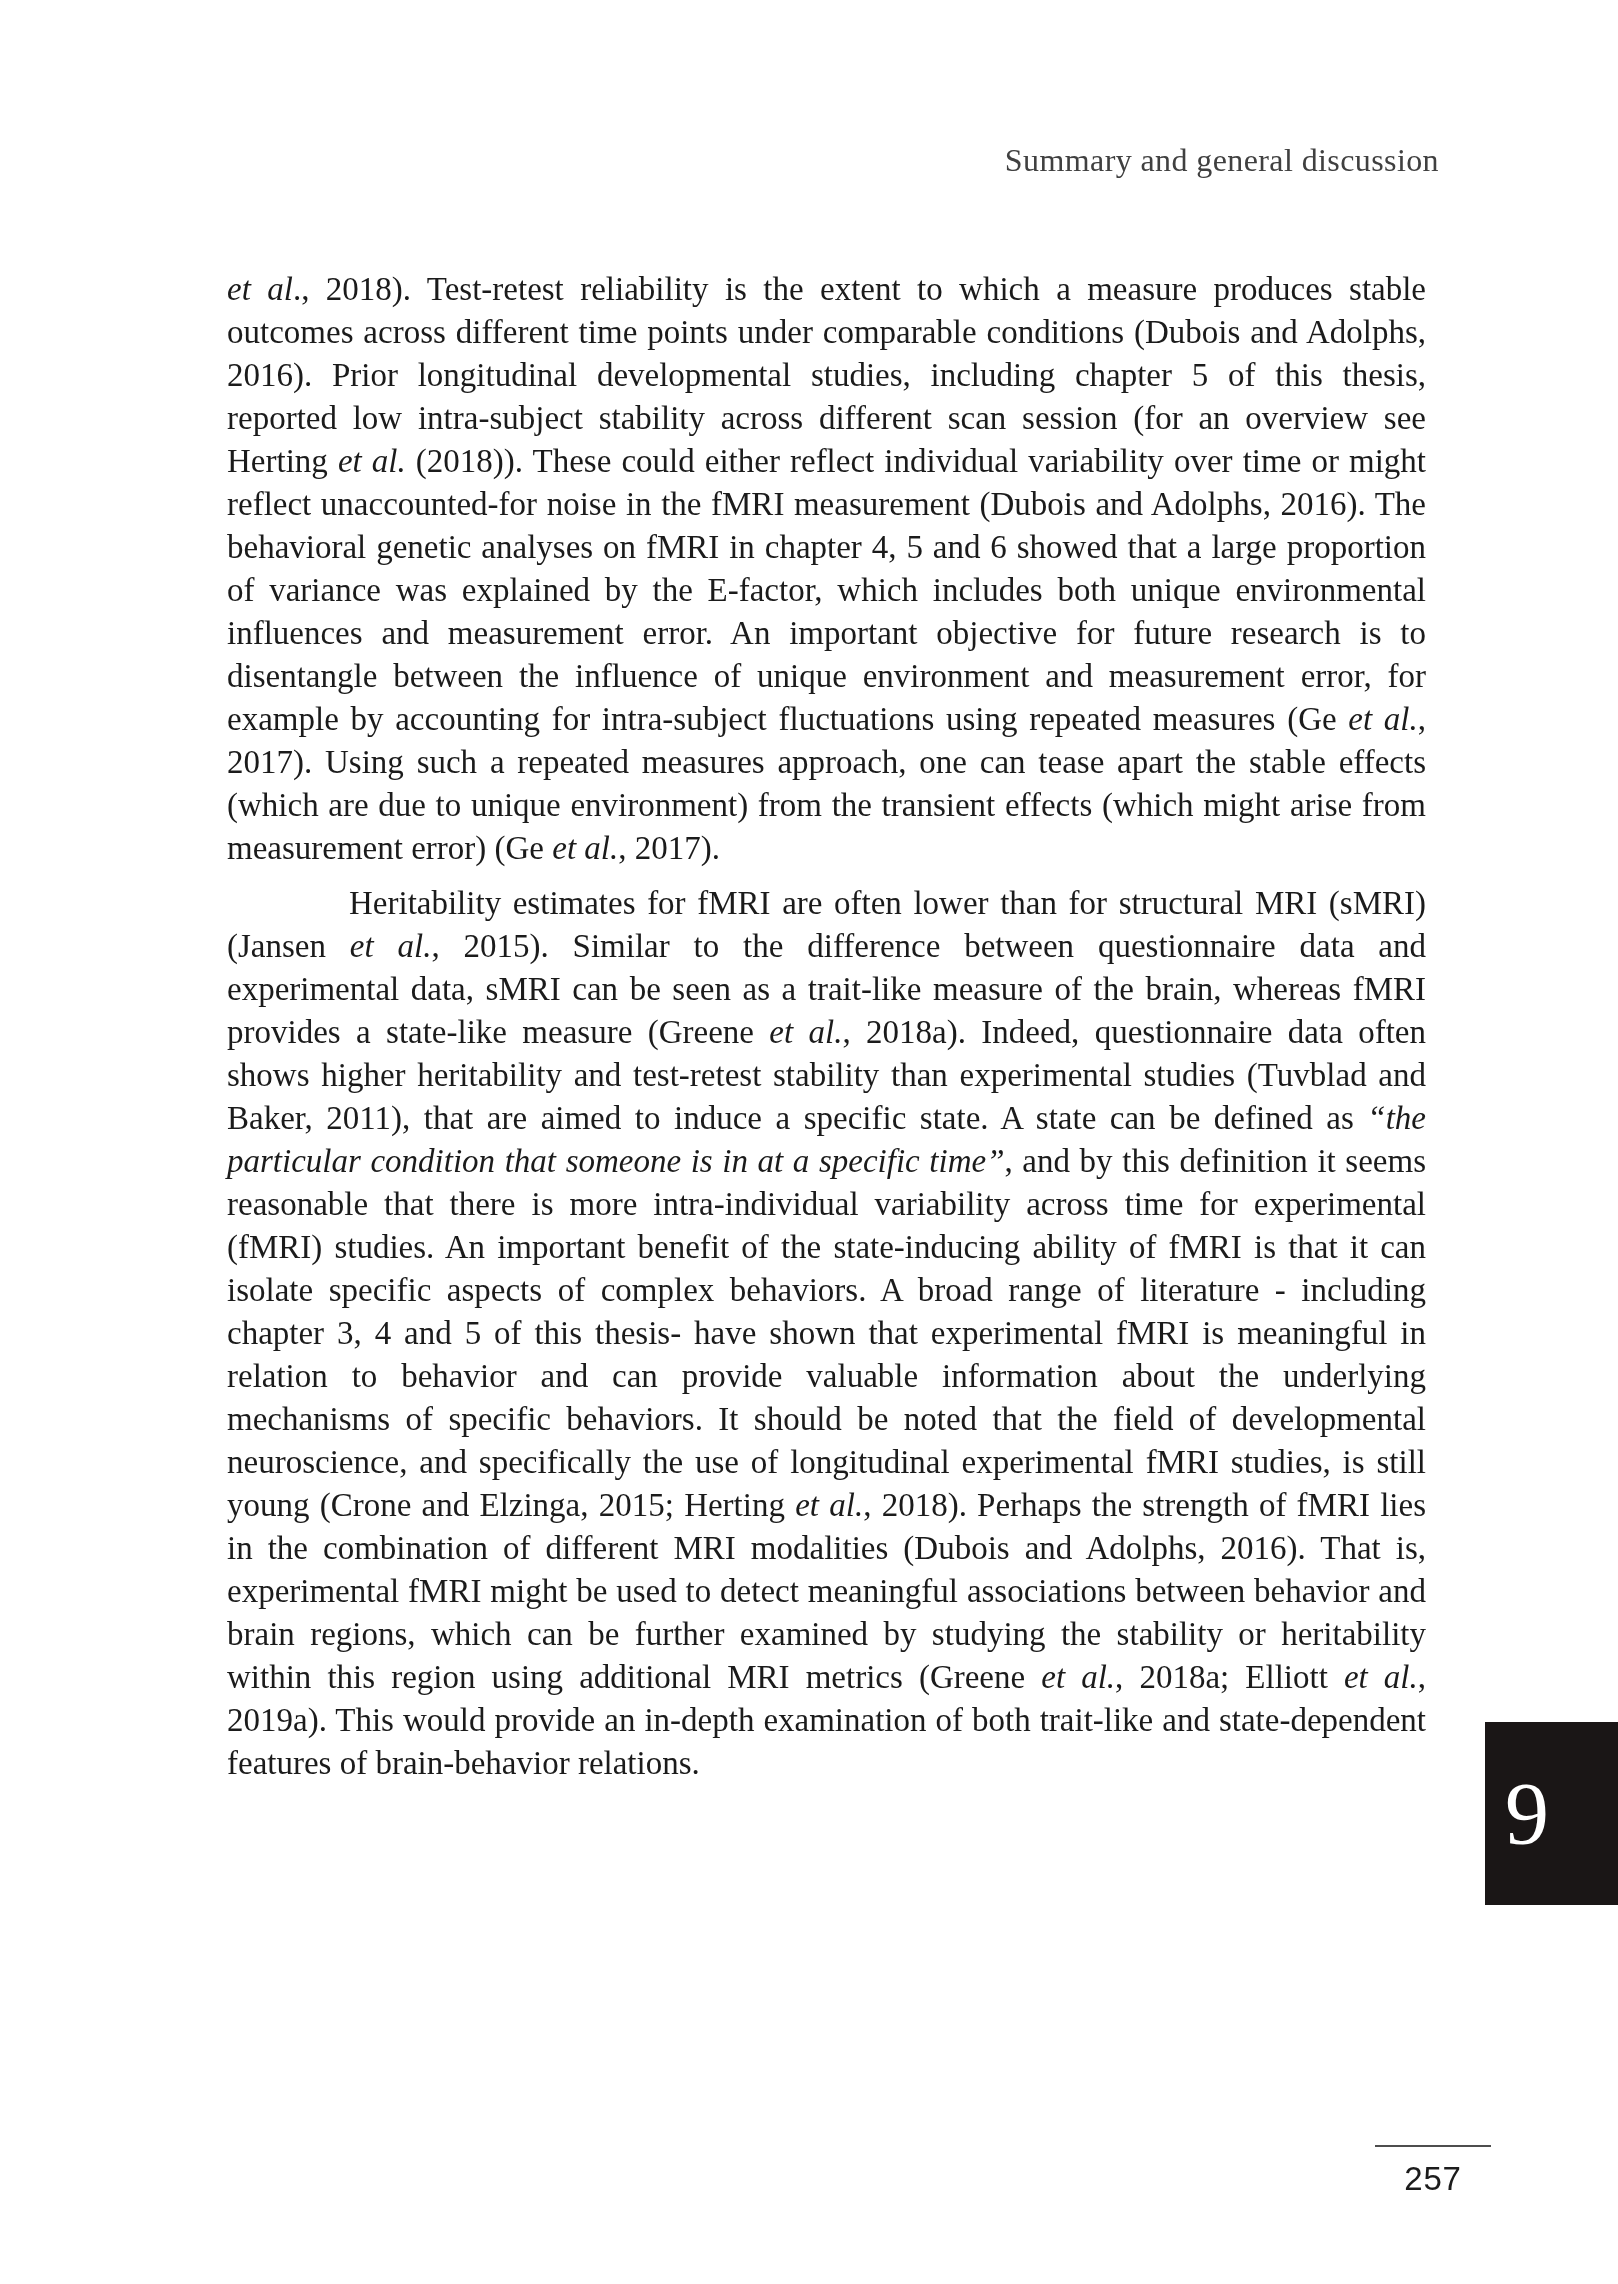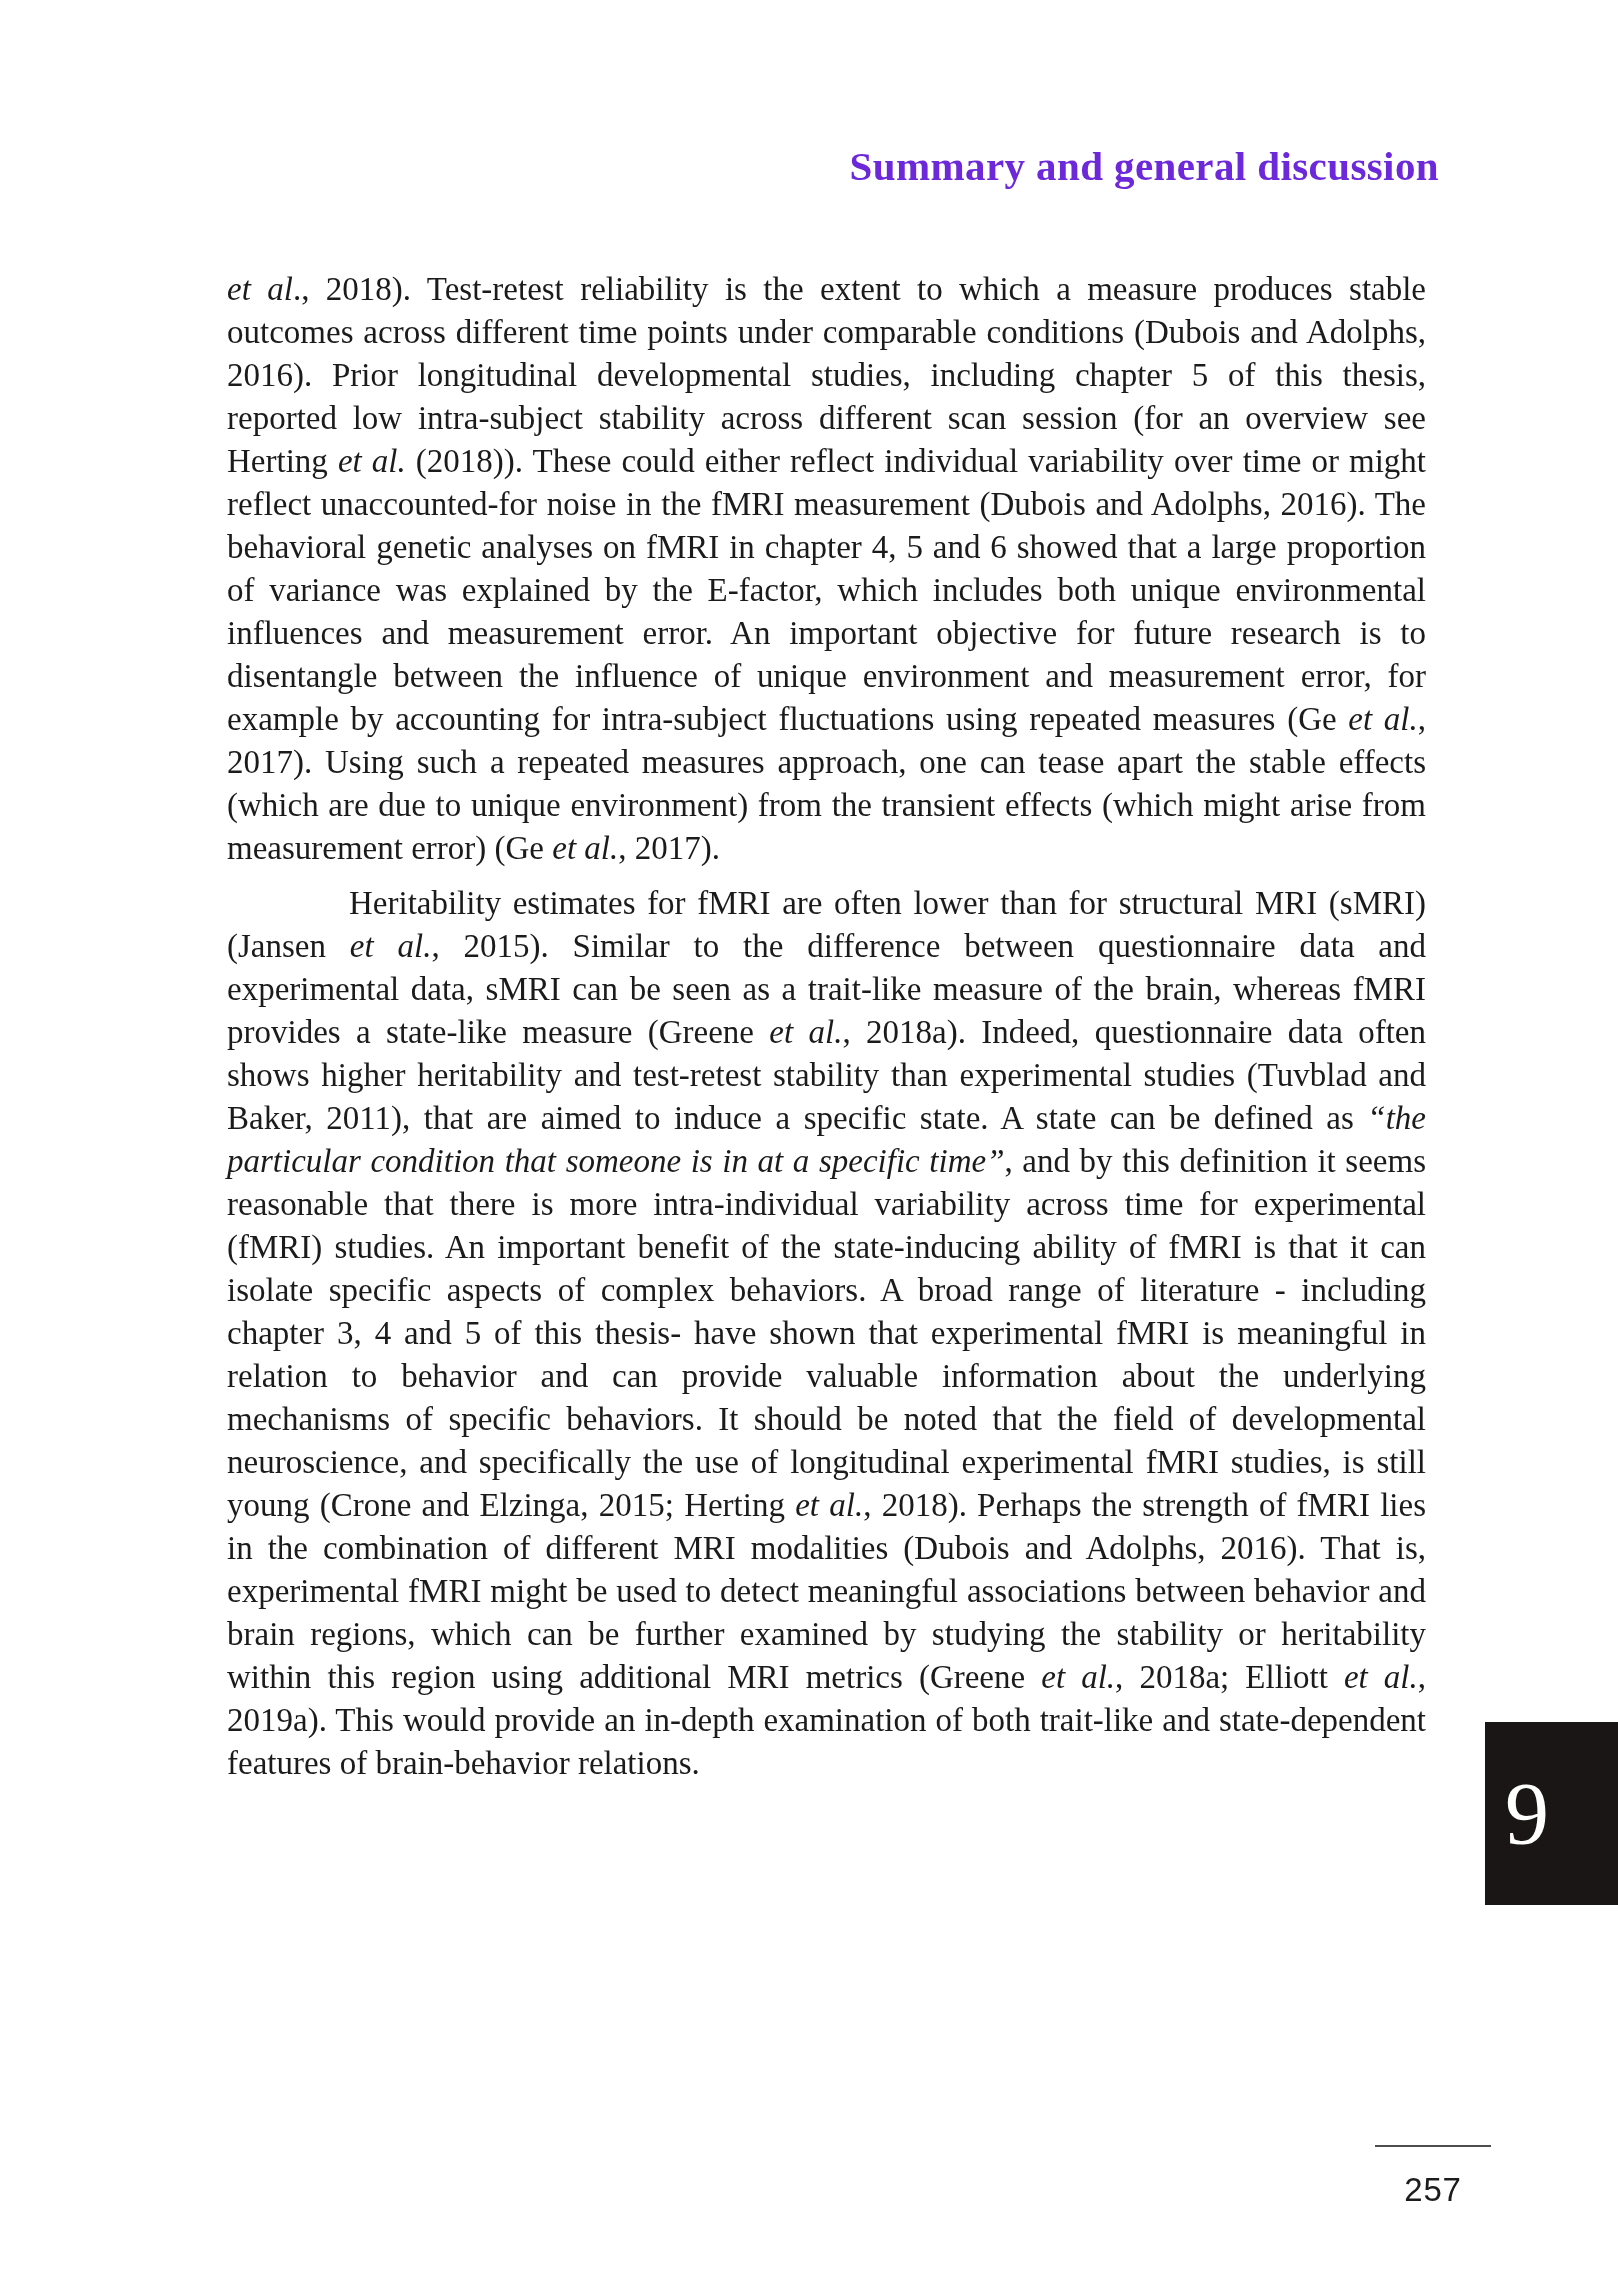--- a/index.html
+++ b/index.html
@@ -8,25 +8,24 @@
     height: 2284px;
     background: #ffffff;
     position: relative;
     font-family: "Liberation Serif", serif;
     overflow: hidden;
   }
   .page-header {
     position: absolute;
     top: 142px;
     right: 180px;
-    font-size: 41px;
-    color: #6d28d9;
+    font-size: 32px;
+    color: #404040;
     letter-spacing: 0.4px;
     white-space: nowrap;
-    font-weight: bold;
   }
   .body-text {
     position: absolute;
     left: 215px;
     top: 256px;
     width: 1223px;
     font-size: 33px;
     line-height: 43px;
     color: #1b1b1b;
     text-align: justify;
@@ -60,21 +59,21 @@
     width: 116px;
     text-align: center;
   }
   .footer-rule {
     width: 100%;
     height: 0;
     border-top: 2.3px solid #4d4d4d;
   }
   .page-number {
     display: block;
-    margin-top: 24px;
+    margin-top: 13px;
     font-family: "Liberation Sans", sans-serif;
     font-size: 33px;
     letter-spacing: 0.8px;
     color: #1c1c1c;
   }
 </style>
 </head>
 <body>
 
 <div class="page-header">Summary and general discussion</div>

